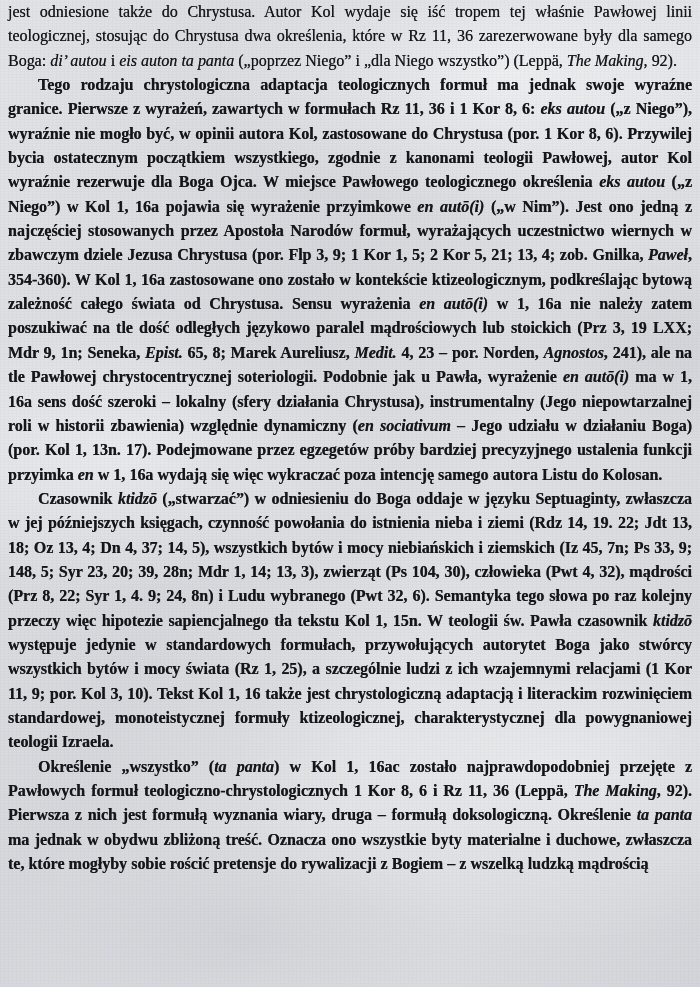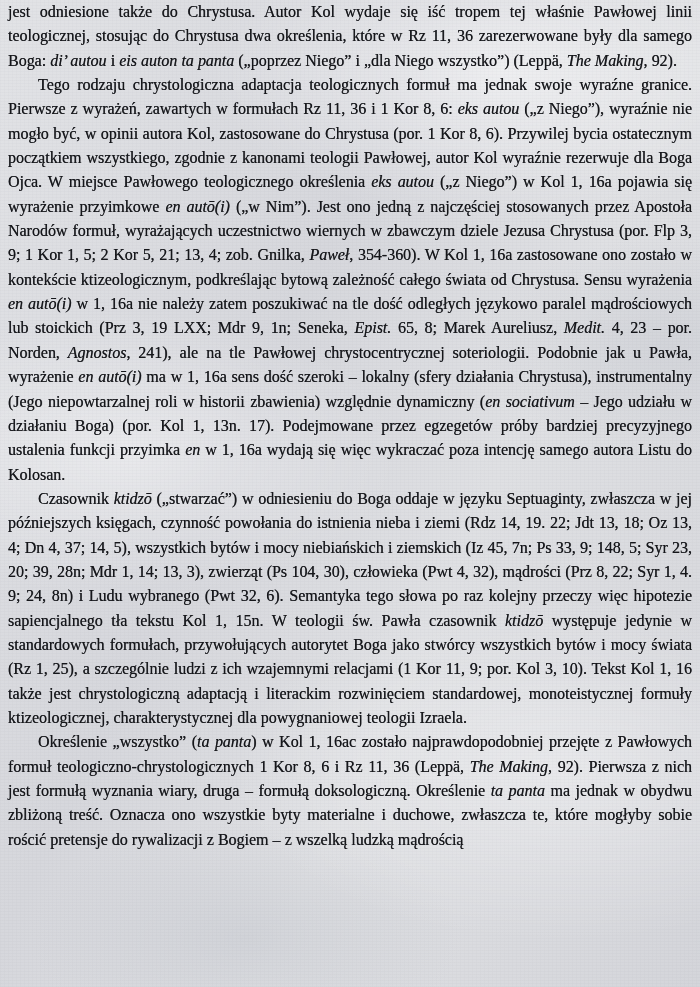--- a/index.html
+++ b/index.html
@@ -64,20 +64,21 @@
     -webkit-font-smoothing: none;
     text-shadow:
       0 0 0.55px rgba(20,22,28,0.58),
       0.35px 0 0.4px rgba(20,22,28,0.30);
     letter-spacing: -0.02px;
     word-spacing: 0.1px;
   }
 
   p.para.indented {
     text-indent: 30px;
+    font-weight: bold;
   }
 
   p.para:last-child {
     text-align: justify;
   }
 
   
   i, em {
     font-style: italic;
   }

